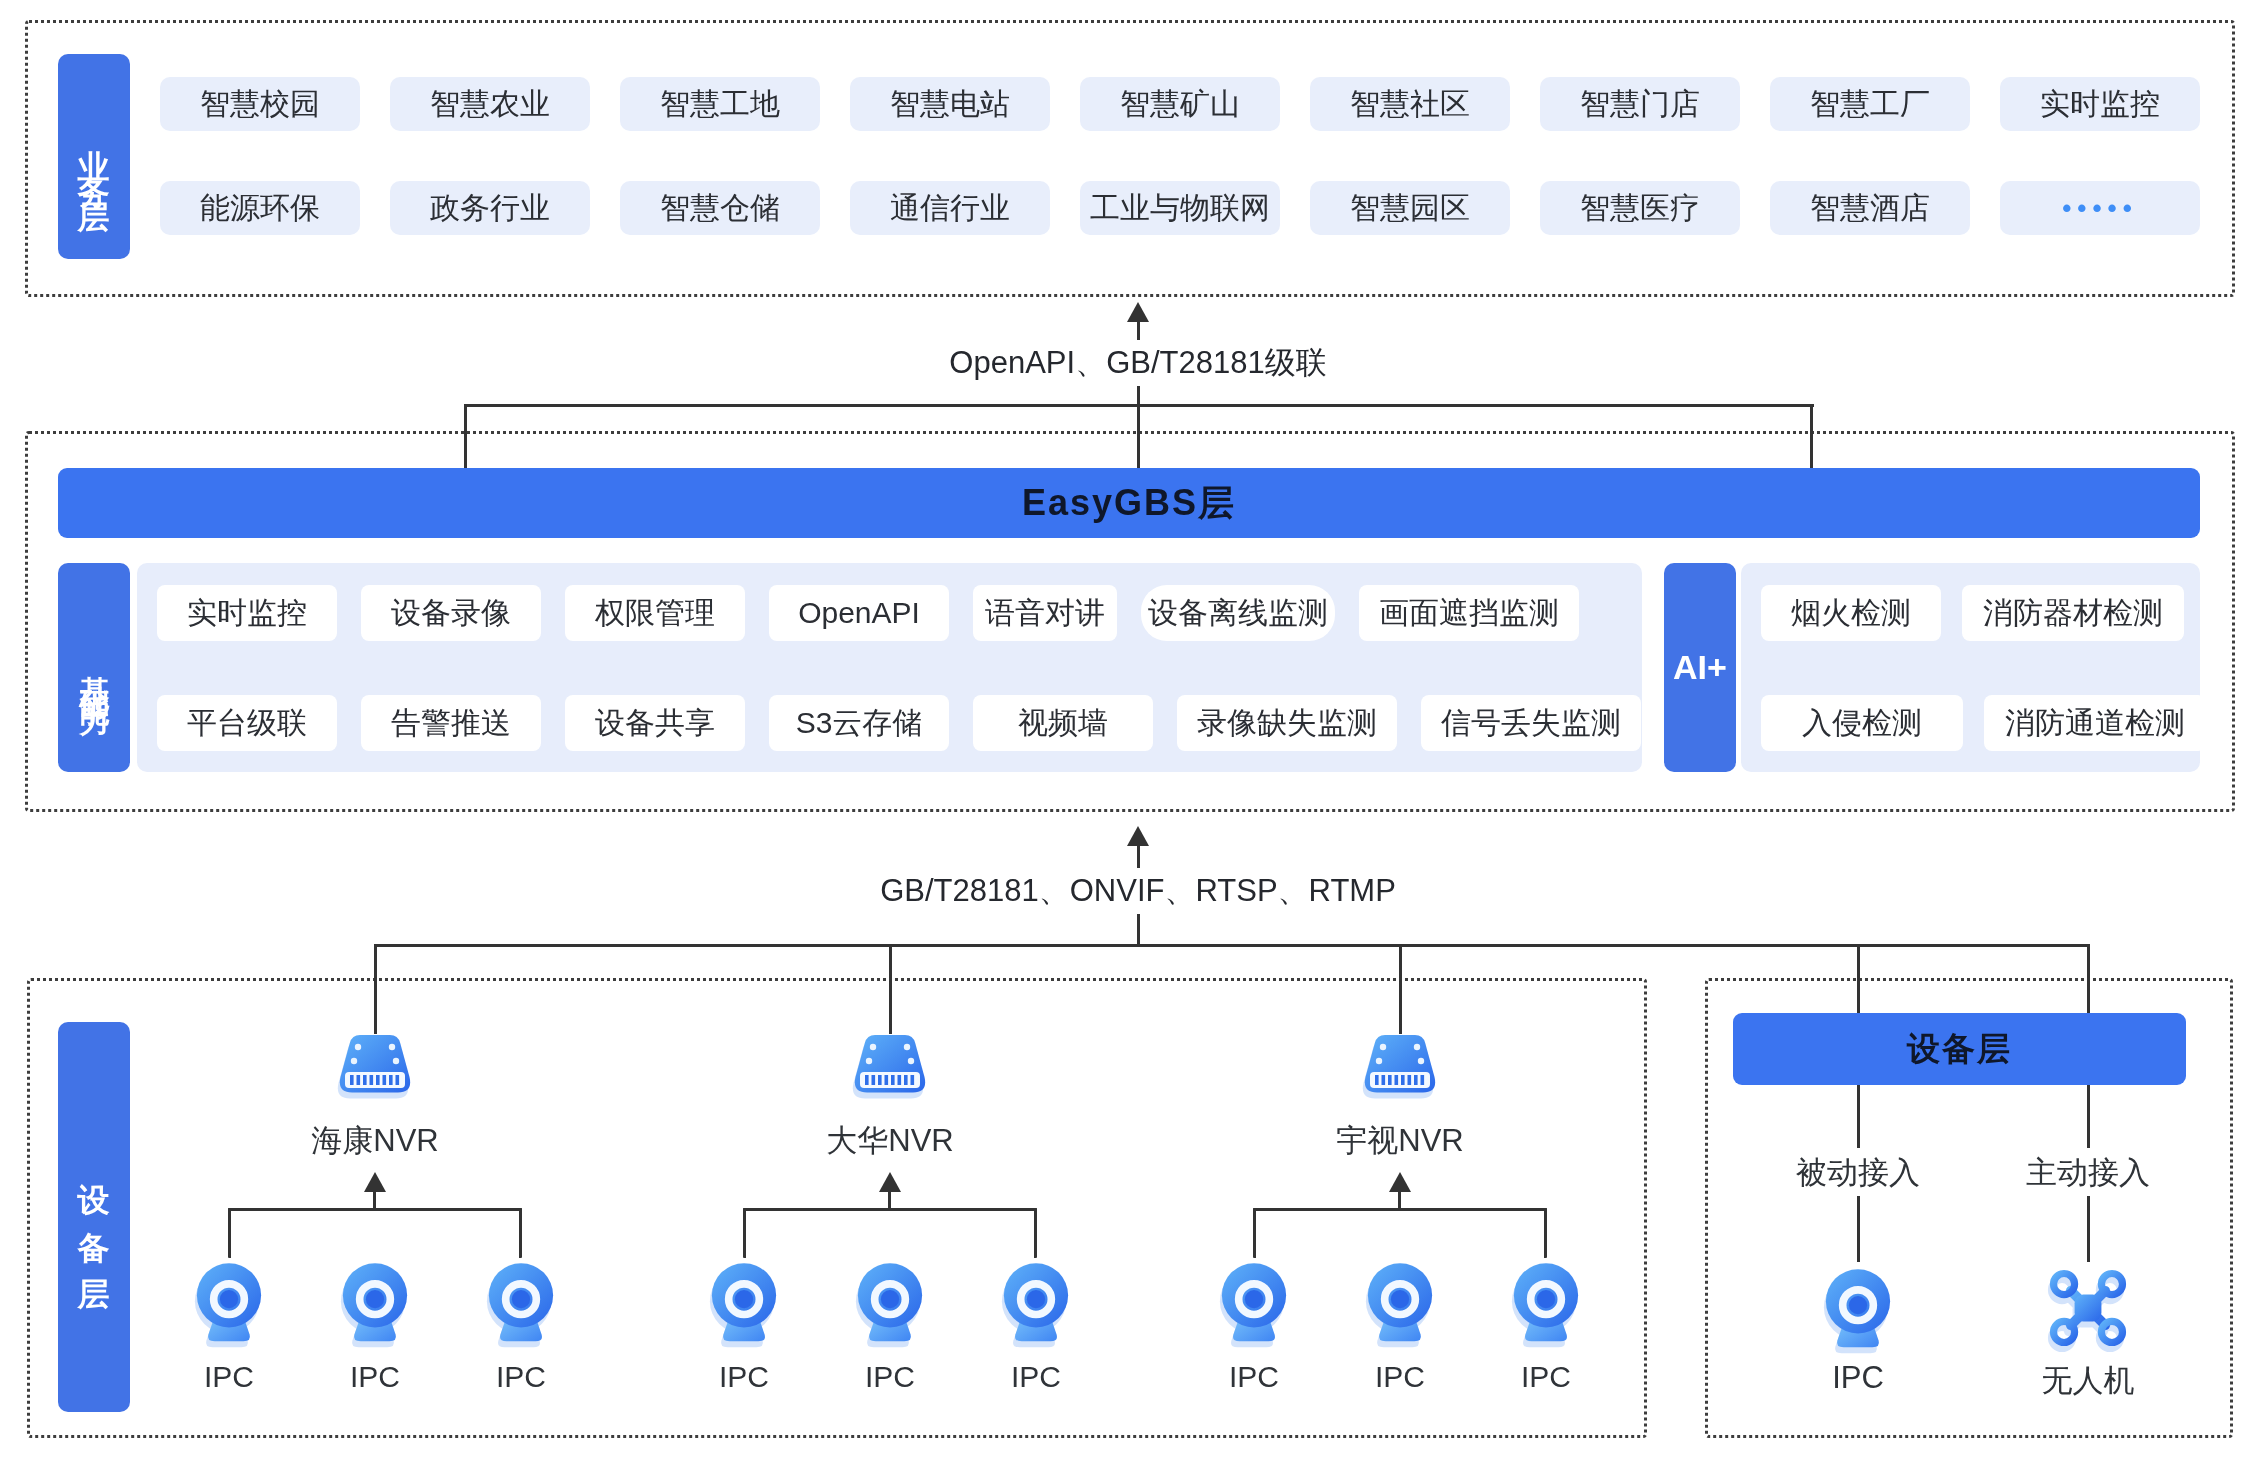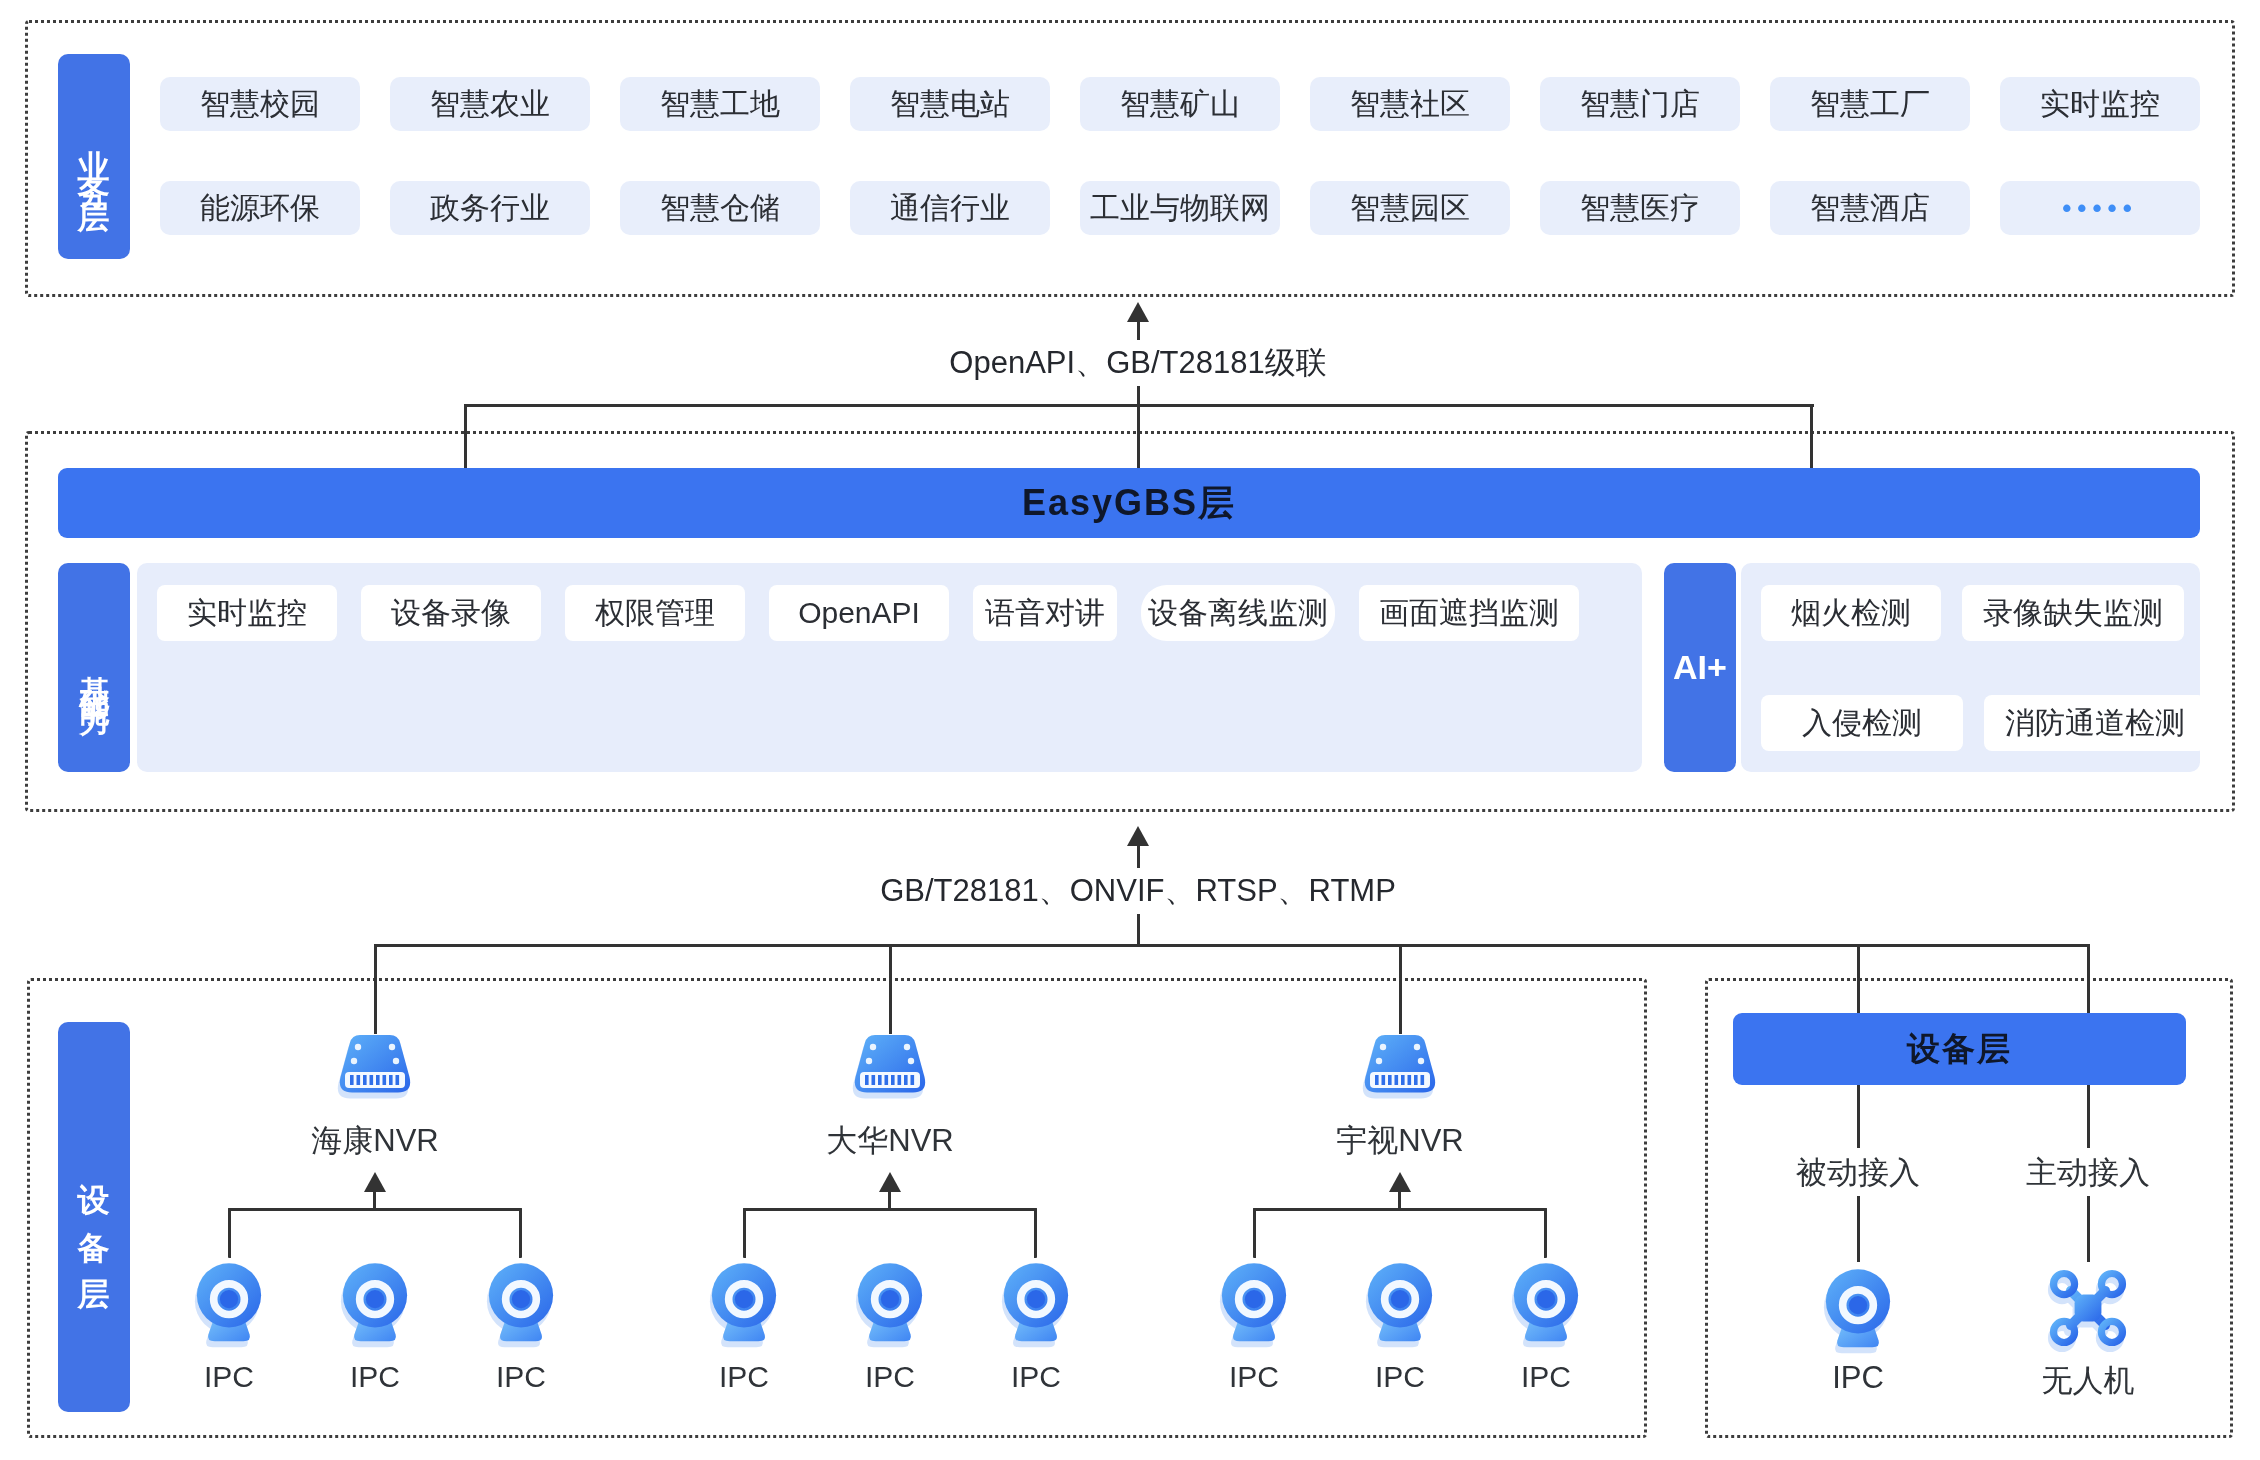--- a/index.html
+++ b/index.html
@@ -133,28 +133,37 @@
   <div class="panel-bg" style="left:137px;top:563px;width:1505px;height:209px"></div>
   <div class="cap-row" id="capRow0" style="left:157px;top:585px">
       <div class="cap-box" style="width: 180px;">实时监控</div>
       <div class="cap-box" style="width: 180px;">设备录像</div>
       <div class="cap-box" style="width: 180px;">权限管理</div>
       <div class="cap-box" style="width: 180px;">OpenAPI</div>
       <div class="cap-box" style="width: 144px;">语音对讲</div>
       <div class="cap-box" style="width: 194px; border-radius: 26px;">设备离线监测</div>
       <div class="cap-box" style="width: 220px;">画面遮挡监测</div>
     </div>
+  <div class="cap-row" id="capRow1" style="left:157px;top:695px">
+      <div class="cap-box" style="width: 180px;">平台级联</div>
+      <div class="cap-box" style="width: 180px;">告警推送</div>
+      <div class="cap-box" style="width: 180px;">设备共享</div>
+      <div class="cap-box" style="width: 180px;">S3云存储</div>
+      <div class="cap-box" style="width: 180px;">视频墙</div>
+      <div class="cap-box" style="width: 220px;">录像缺失监测</div>
+      <div class="cap-box" style="width: 220px;">信号丢失监测</div>
+    </div>
 
   <div class="vside" style="left:1664px;top:563px;width:72px;height:209px">
     <span style="font-size:34px;font-weight:700;color:#fff">AI+</span>
   </div>
   <div class="panel-bg" style="left:1741px;top:563px;width:459px;height:209px"></div>
   <div class="cap-row" id="aiRow0" style="left:1761px;top:585px;gap:21px">
       <div class="cap-box" style="width: 180px;">烟火检测</div>
-      <div class="cap-box" style="width: 222px;">录像缺失监测</div>
+      <div class="cap-box" style="width: 222px;">消防器材检测</div>
     </div>
   <div class="cap-row" id="aiRow1" style="left:1761px;top:695px;gap:21px">
       <div class="cap-box" style="width: 202px;">入侵检测</div>
       <div class="cap-box" style="width: 222px;">消防通道检测</div>
     </div>
 
   <div class="arrow-up" style="left:1127px;top:826px"></div>
   <div class="vline" style="left:1137px;top:844px;height:100px"></div>
   <div class="conn-label" style="left:1138px;top:868px">GB/T28181、ONVIF、RTSP、RTMP</div>
   <div class="hline" style="left:375px;top:944px;width:1715px"></div>

